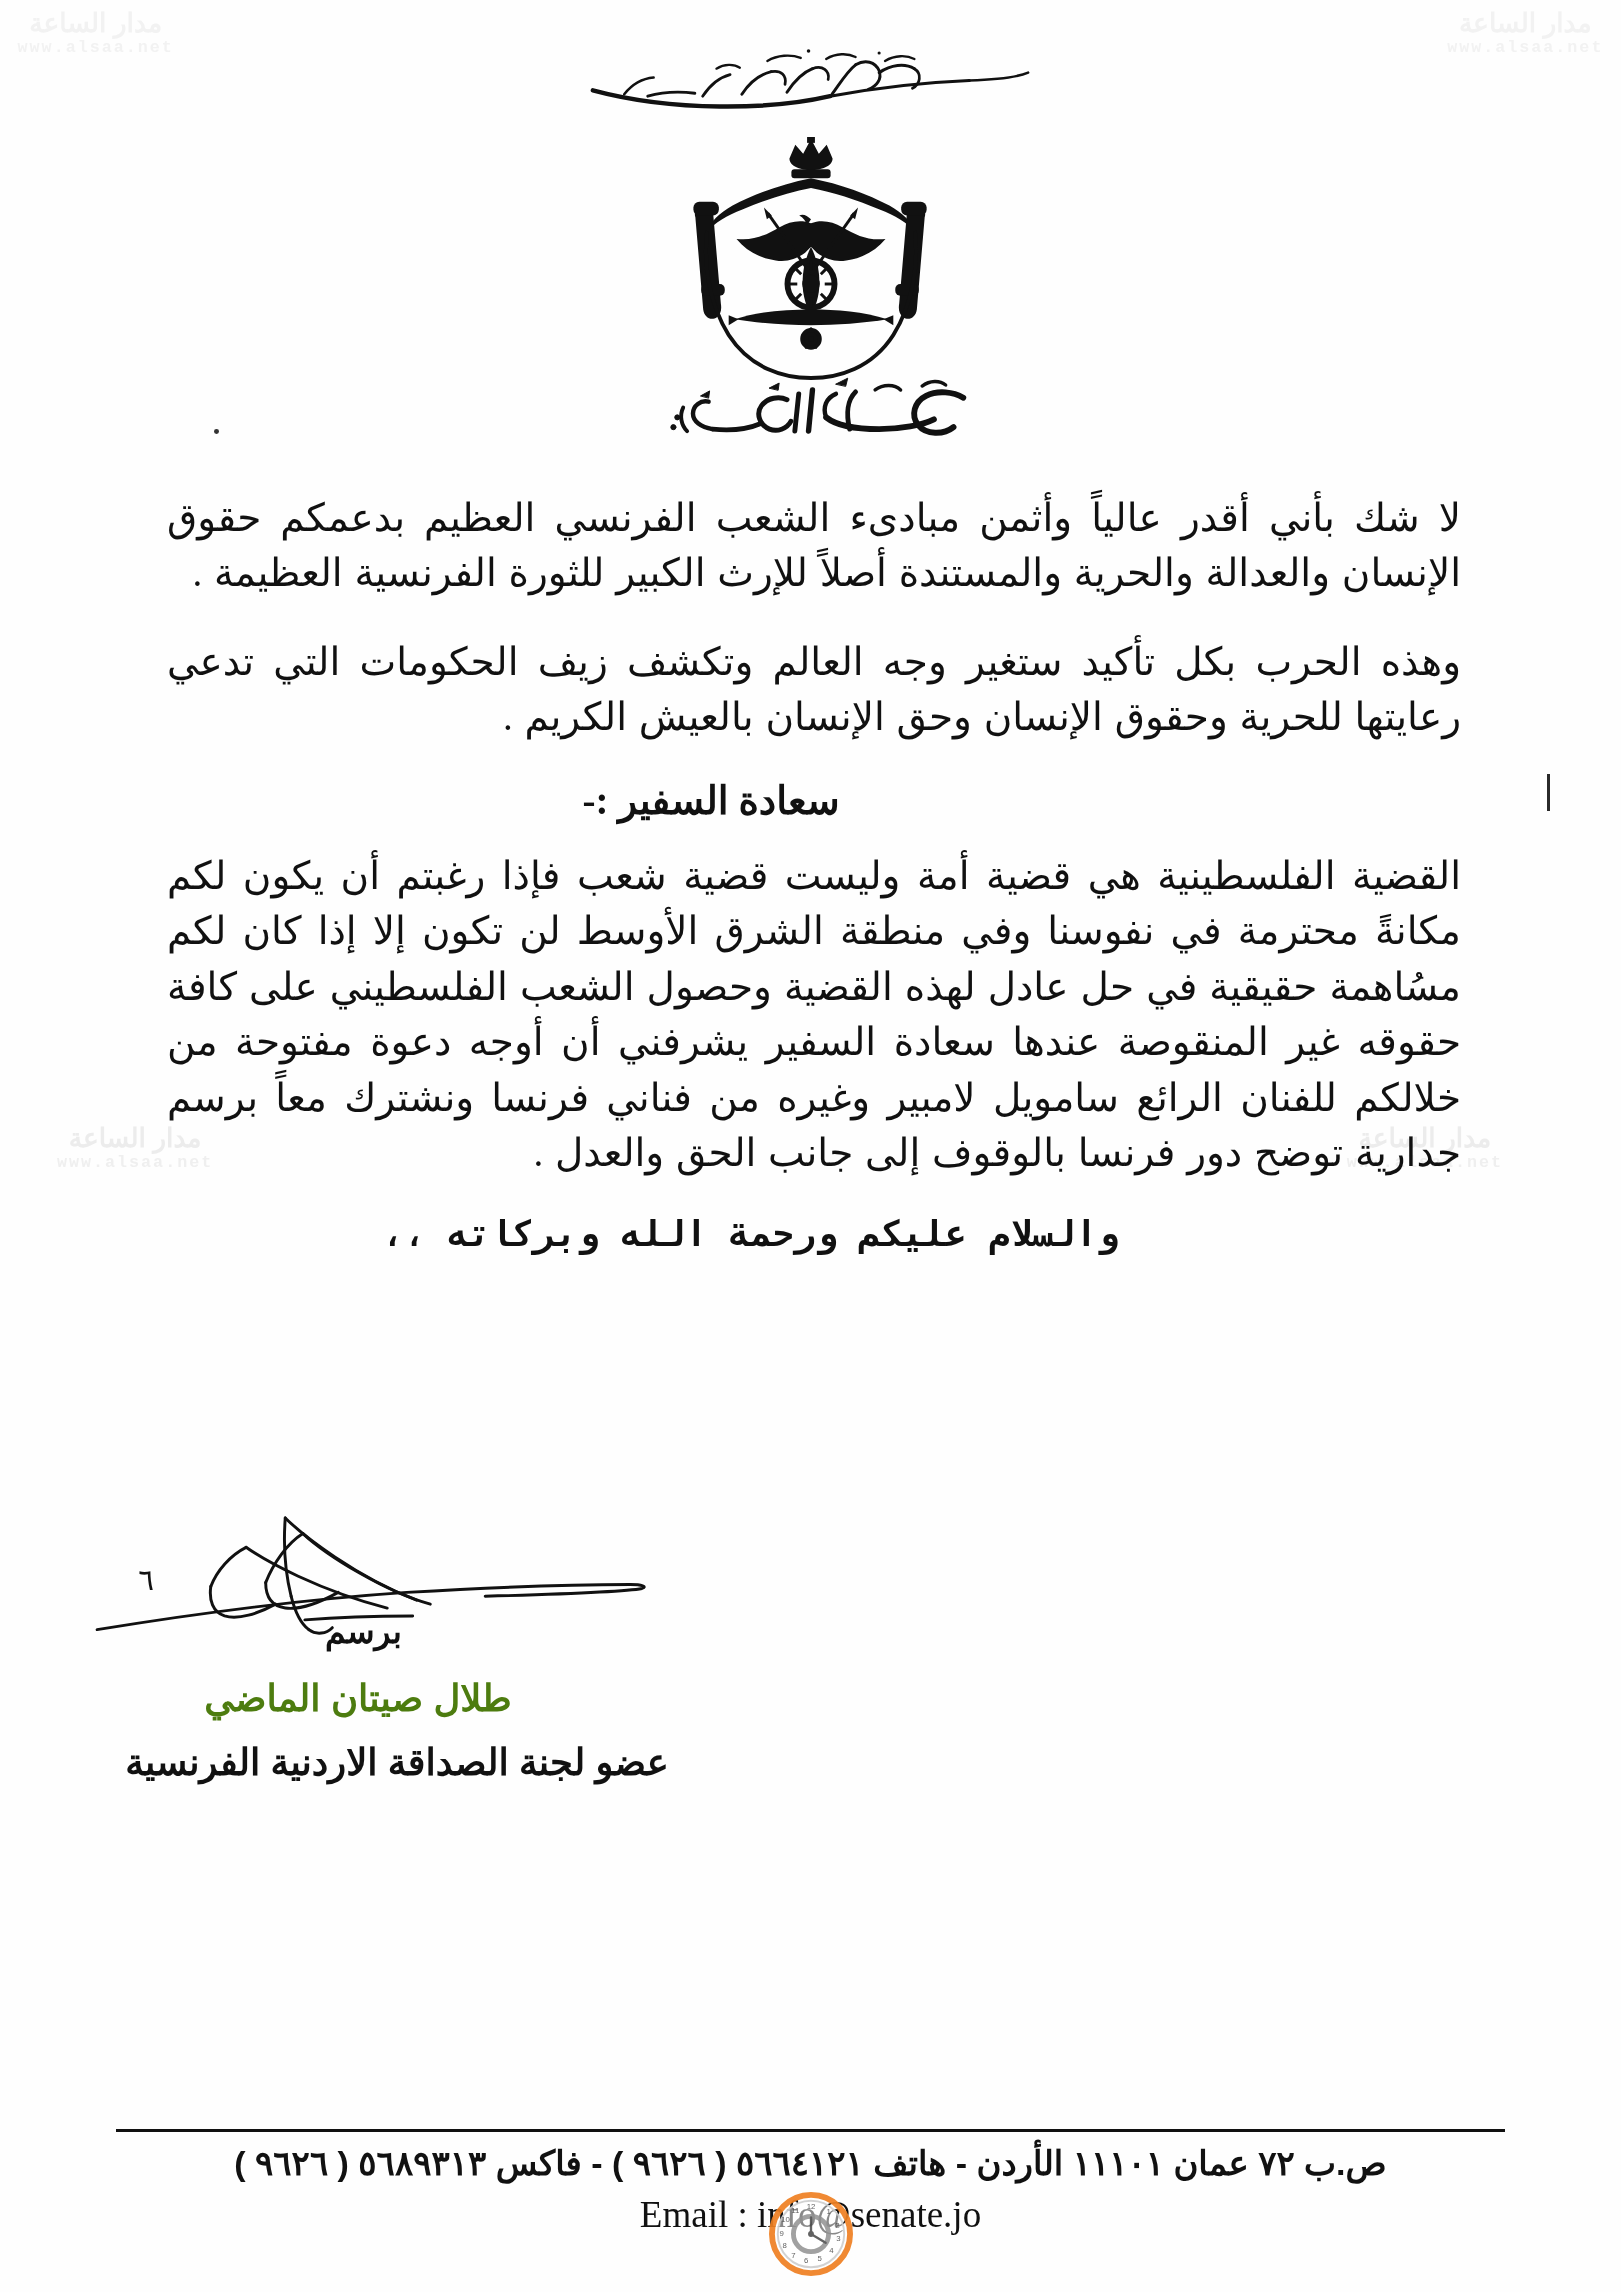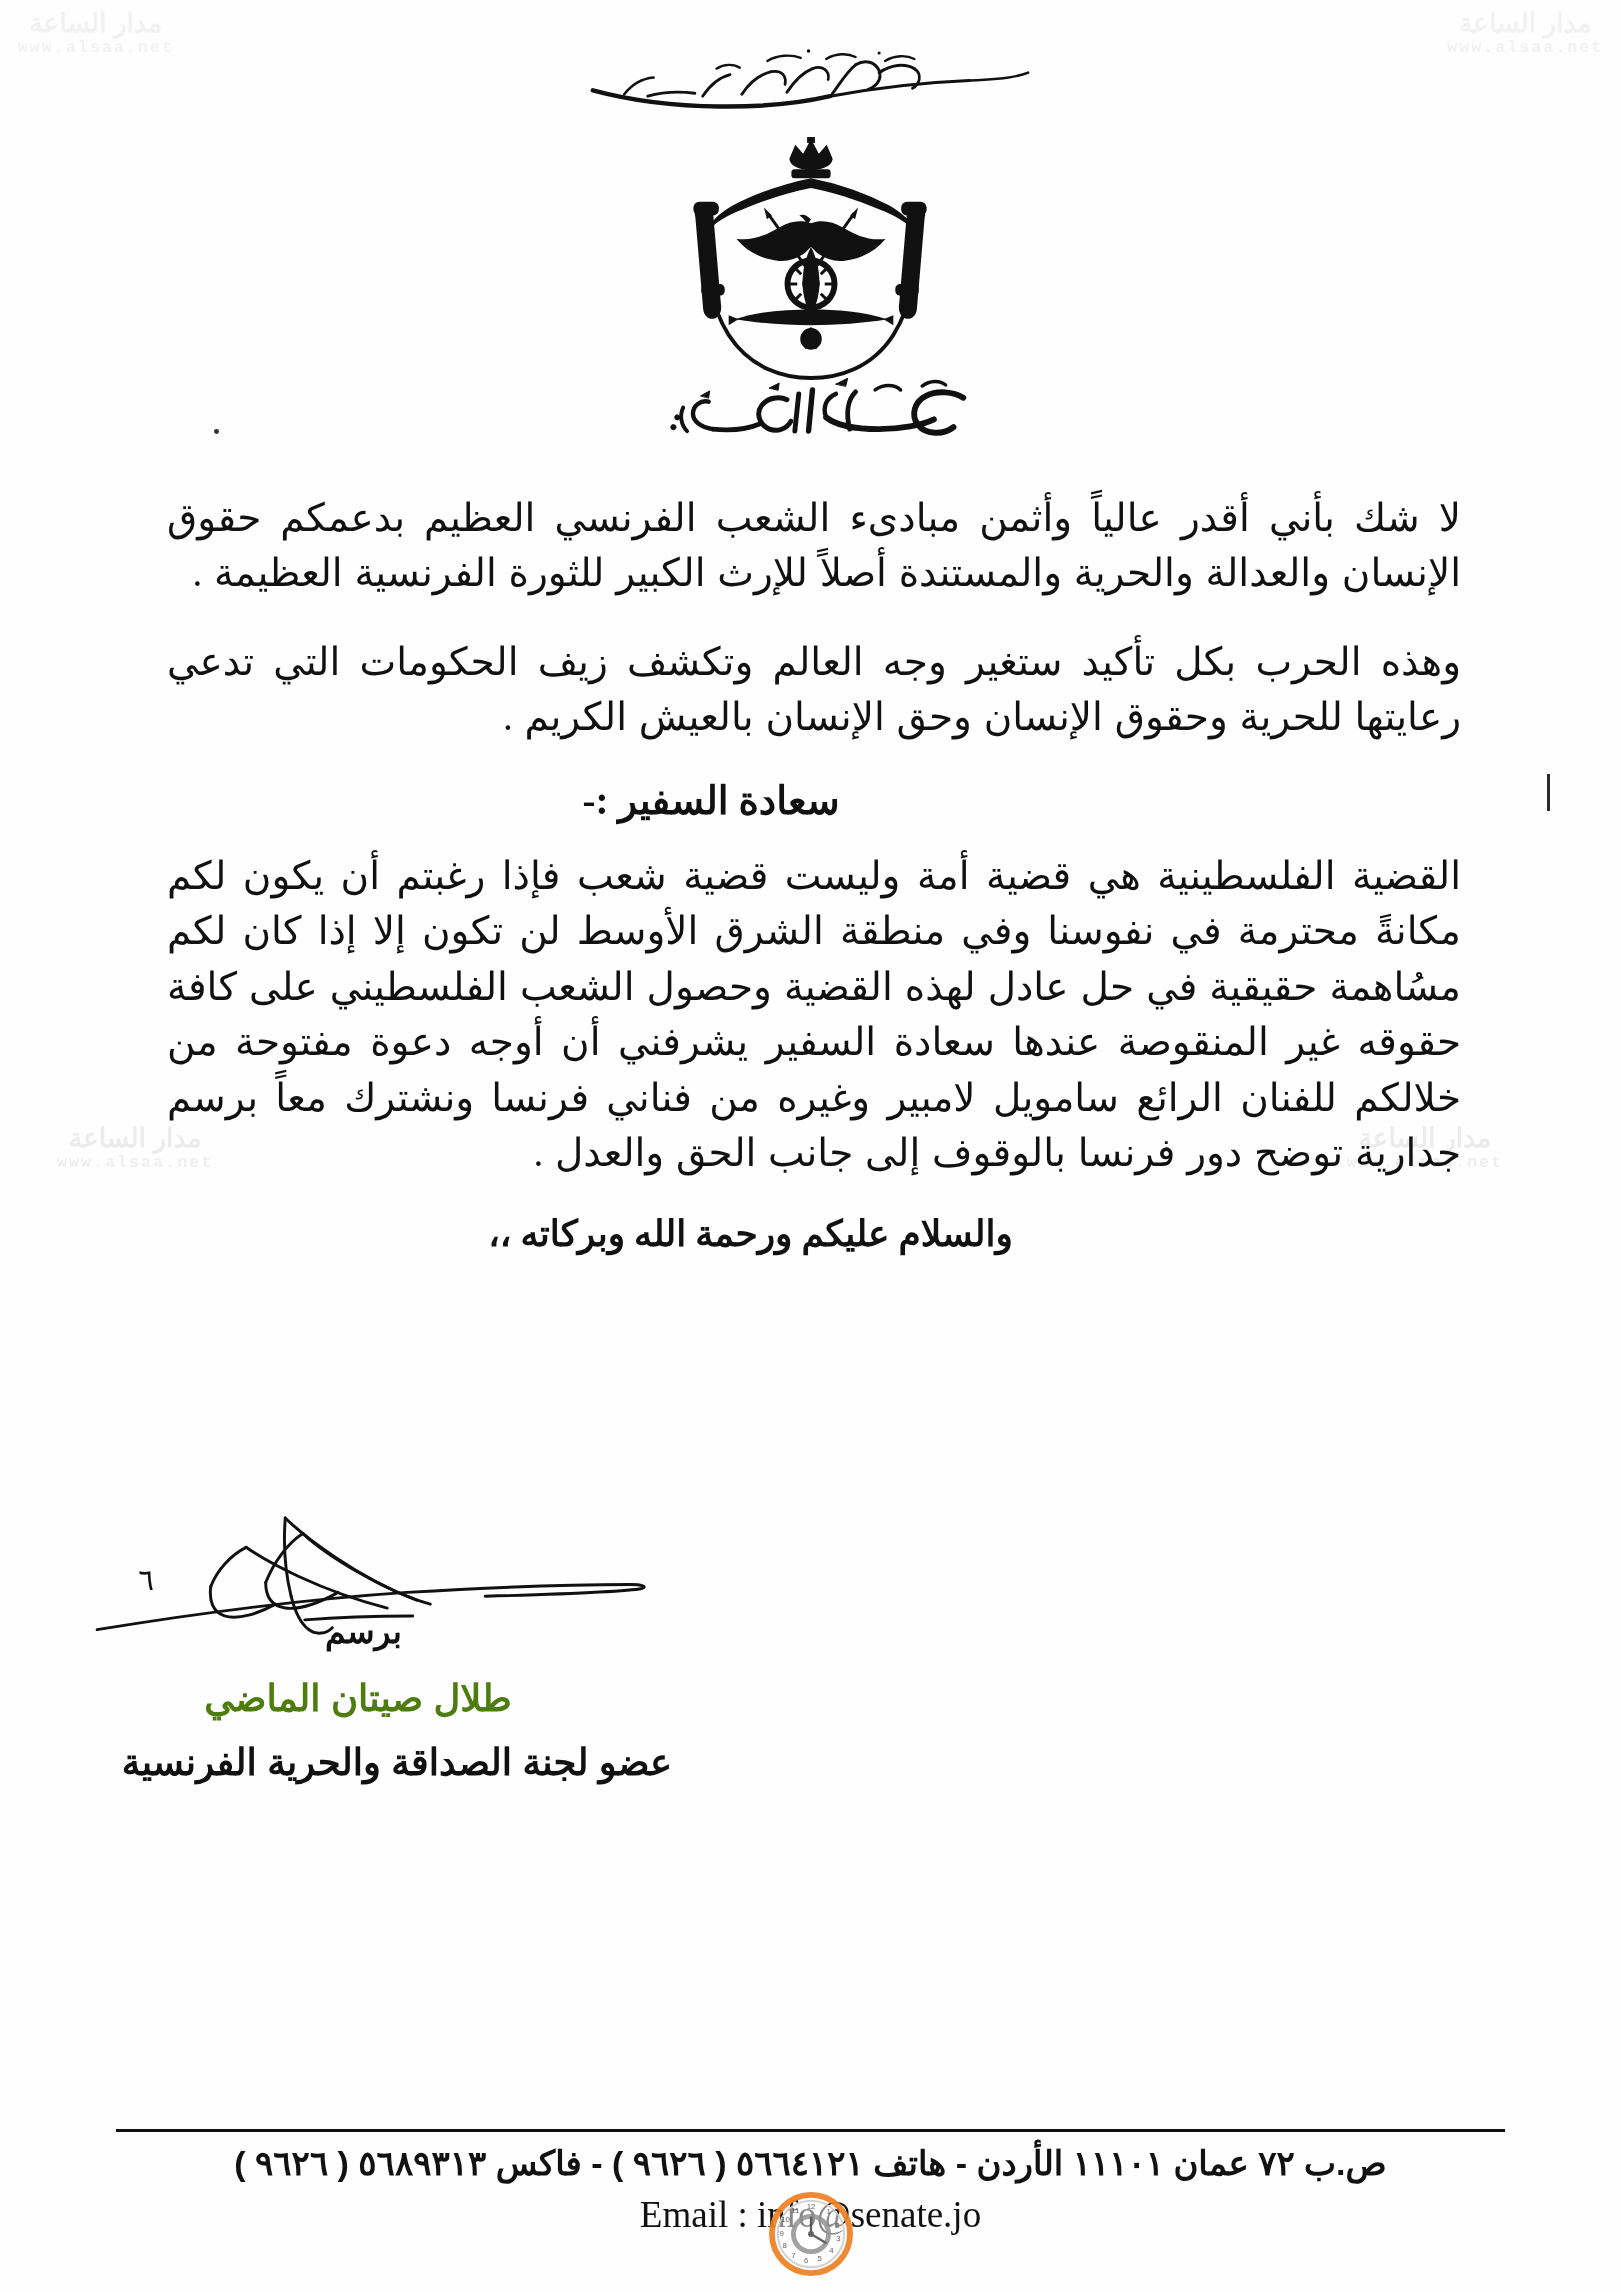--- a/index.html
+++ b/index.html
@@ -93,21 +93,21 @@
     margin: 9.8px 0 25.5px 0;
     font-family: "Liberation Serif", "DejaVu Serif", serif;
     font-size: 39px;
     font-weight: 700;
     color: #111;
     text-align: center;
     padding-right: 206px;
   }
   .closing {
     margin: 28px 0 0 0;
-    font-family: Liberation Serif, serif;
+    font-family: Liberation Mono, monospace;
     font-size: 36px;
     font-weight: 700;
     color: #111;
     text-align: center;
     padding-right: 127px;
   }
 
   
   .sign-block {
     position: absolute;
@@ -381,21 +381,21 @@
           <path d="M196 4 C 194 30, 196 60, 202 84"></path>
           <path d="M202 84 C 206 100, 212 112, 220 118"></path>
           <path d="M220 118 C 228 124, 238 122, 244 116"></path>
           <path d="M216 108 C 240 106, 280 104, 326 104"></path>
         </g>
         <text x="62" y="78" font-family="Liberation Serif, serif" font-size="30" fill="#111">٦</text>
       </svg>
       <div class="sig-title">برسم</div>
     </div>
     <div class="sig-name">طلال صيتان الماضي</div>
-    <div class="sig-role">عضو لجنة الصداقة والحرية الفرنسية</div>
+    <div class="sig-role">عضو لجنة الصداقة الاردنية الفرنسية</div>
   </div>
 
   <div class="footer-rule"></div>
   <div class="footer">
     <div class="footer-line1">ص.ب ٧٢ عمان ١١١٠١ الأردن - هاتف ٥٦٦٤١٢١ ( ٩٦٢٦ ) - فاكس ٥٦٨٩٣١٣ ( ٩٦٢٦ )</div>
     <div class="footer-line2">Email : info@senate.jo</div>
   </div>
 
   <div class="clock-wm">
     <svg width="84" height="84" viewBox="0 0 86 86" aria-label="clock">

